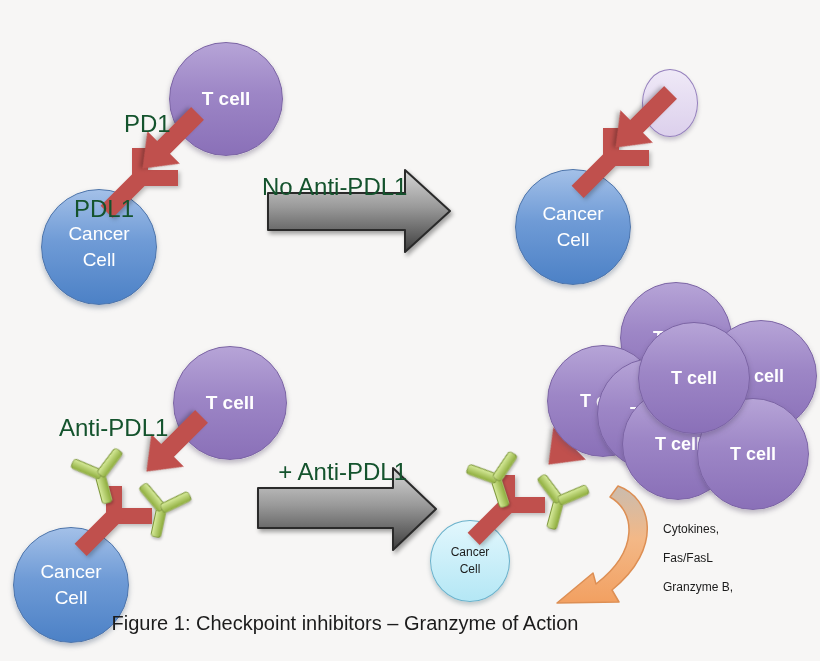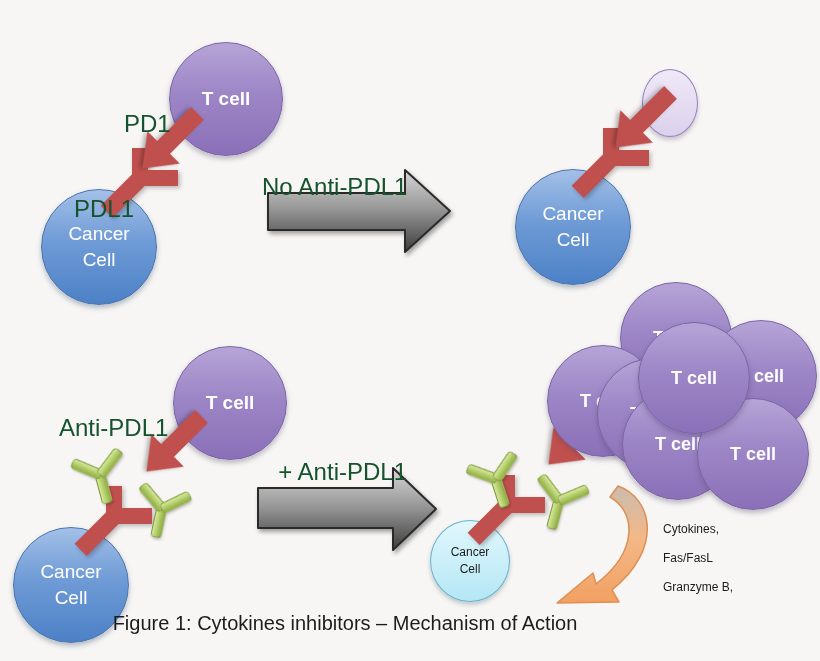--- a/index.html
+++ b/index.html
@@ -200,14 +200,14 @@
     </defs>
     <path d="M 78,8 C 112,20 124,70 72,112 L 79,124 L 17,125 L 53,95 L 56,106 C 100,72 95,33 70,19 Z" fill="url(#og1)" stroke="#dd8f54" stroke-width="1.5" stroke-linejoin="round"></path>
   </svg>
 
   <div class="effectors">
     <div>Cytokines,</div>
     <div>Fas/FasL</div>
     <div>Granzyme B,</div>
   </div>
 
-  <div class="caption">Figure 1: Cytokines inhibitors – Mechanism of Action</div>
+  <div class="caption">Figure 1: Checkpoint inhibitors – Granzyme of Action</div>
 </div>
 
 </body></html>

